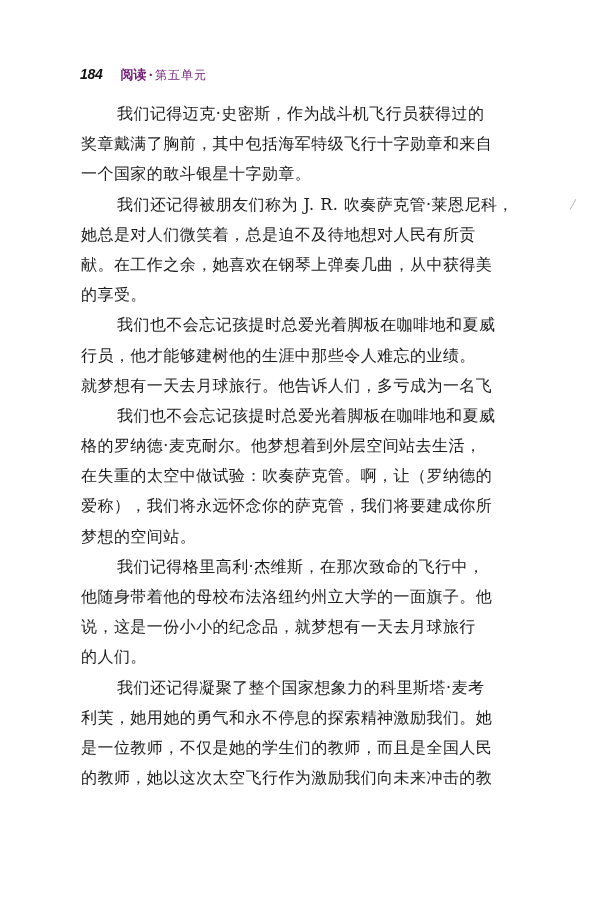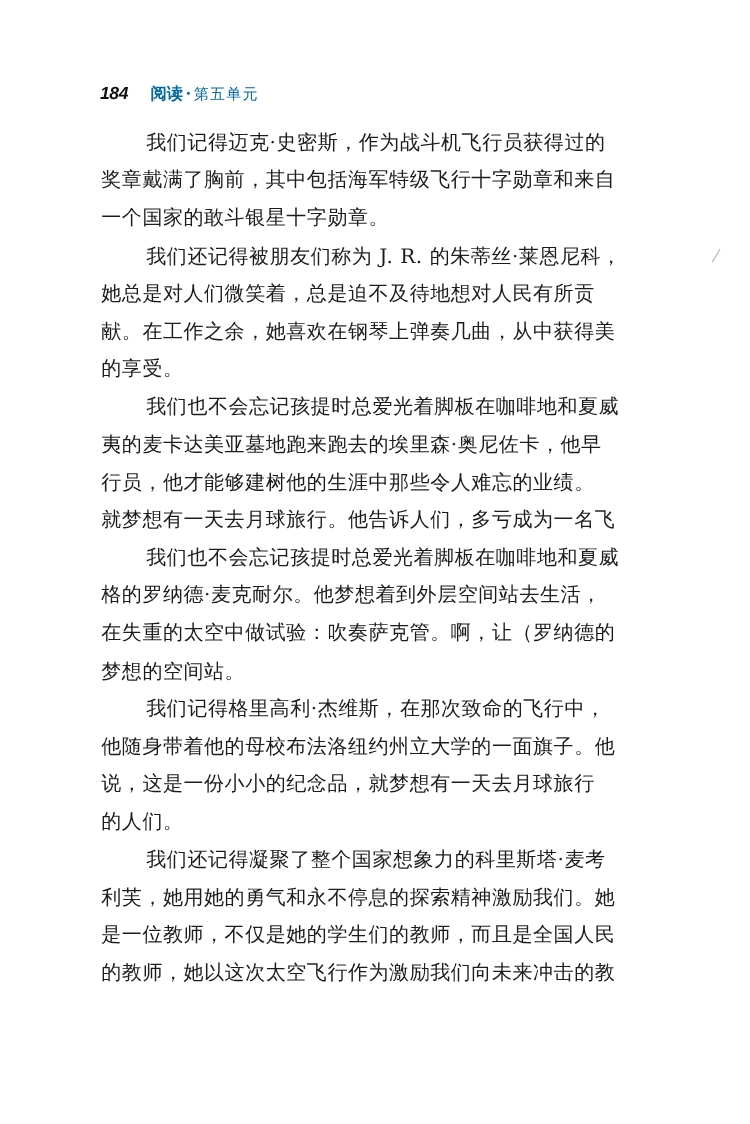--- a/index.html
+++ b/index.html
@@ -28,21 +28,21 @@
       font-family: "Liberation Sans", "DejaVu Sans", sans-serif;
       font-weight: bold;
       font-size: 14px;
       letter-spacing: -0.3px;
       color: #111;
       font-style: italic;
     }
     .running-head {
       margin-left: 18px;
       font-size: 13px;
-      color: #0369a1;
+      color: #701a75;
     }
     .running-head .section {
       font-family: "DejaVu Sans", sans-serif;
       font-weight: bold;
     }
     .running-head .dot {
       font-weight: bold;
       margin: 0 2px;
     }
     .running-head .unit {
@@ -86,35 +86,35 @@
   </span>
 </div>
 
 <div class="body-text">
   <div>
     <div class="para-line indent">我们记得迈克·史密斯，作为战斗机飞行员获得过的</div>
     <div class="para-line">奖章戴满了胸前，其中包括海军特级飞行十字勋章和来自</div>
     <div class="para-line">一个国家的敢斗银星十字勋章。</div>
   </div>
   <div>
-    <div class="para-line indent">我们还记得被朋友们称为 J. R. 的朱蒂丝·莱恩尼科，</div>
+    <div class="para-line indent">我们还记得被朋友们称为 J. R. 吹奏萨克管·莱恩尼科，</div>
     <div class="para-line">她总是对人们微笑着，总是迫不及待地想对人民有所贡</div>
     <div class="para-line">献。在工作之余，她喜欢在钢琴上弹奏几曲，从中获得美</div>
     <div class="para-line">的享受。</div>
   </div>
   <div>
     <div class="para-line indent">我们也不会忘记孩提时总爱光着脚板在咖啡地和夏威</div>
-    <div class="para-line">夷的麦卡达美亚墓地跑来跑去的埃里森·奥尼佐卡，他早</div>
     <div class="para-line">行员，他才能够建树他的生涯中那些令人难忘的业绩。</div>
     <div class="para-line">就梦想有一天去月球旅行。他告诉人们，多亏成为一名飞</div>
   </div>
   <div>
     <div class="para-line indent">我们也不会忘记孩提时总爱光着脚板在咖啡地和夏威</div>
     <div class="para-line">格的罗纳德·麦克耐尔。他梦想着到外层空间站去生活，</div>
     <div class="para-line">在失重的太空中做试验：吹奏萨克管。啊，让（罗纳德的</div>
+    <div class="para-line">爱称），我们将永远怀念你的萨克管，我们将要建成你所</div>
     <div class="para-line">梦想的空间站。</div>
   </div>
   <div>
     <div class="para-line indent">我们记得格里高利·杰维斯，在那次致命的飞行中，</div>
     <div class="para-line">他随身带着他的母校布法洛纽约州立大学的一面旗子。他</div>
     <div class="para-line">说，这是一份小小的纪念品，就梦想有一天去月球旅行</div>
     <div class="para-line">的人们。</div>
   </div>
   <div>
     <div class="para-line indent">我们还记得凝聚了整个国家想象力的科里斯塔·麦考</div>

